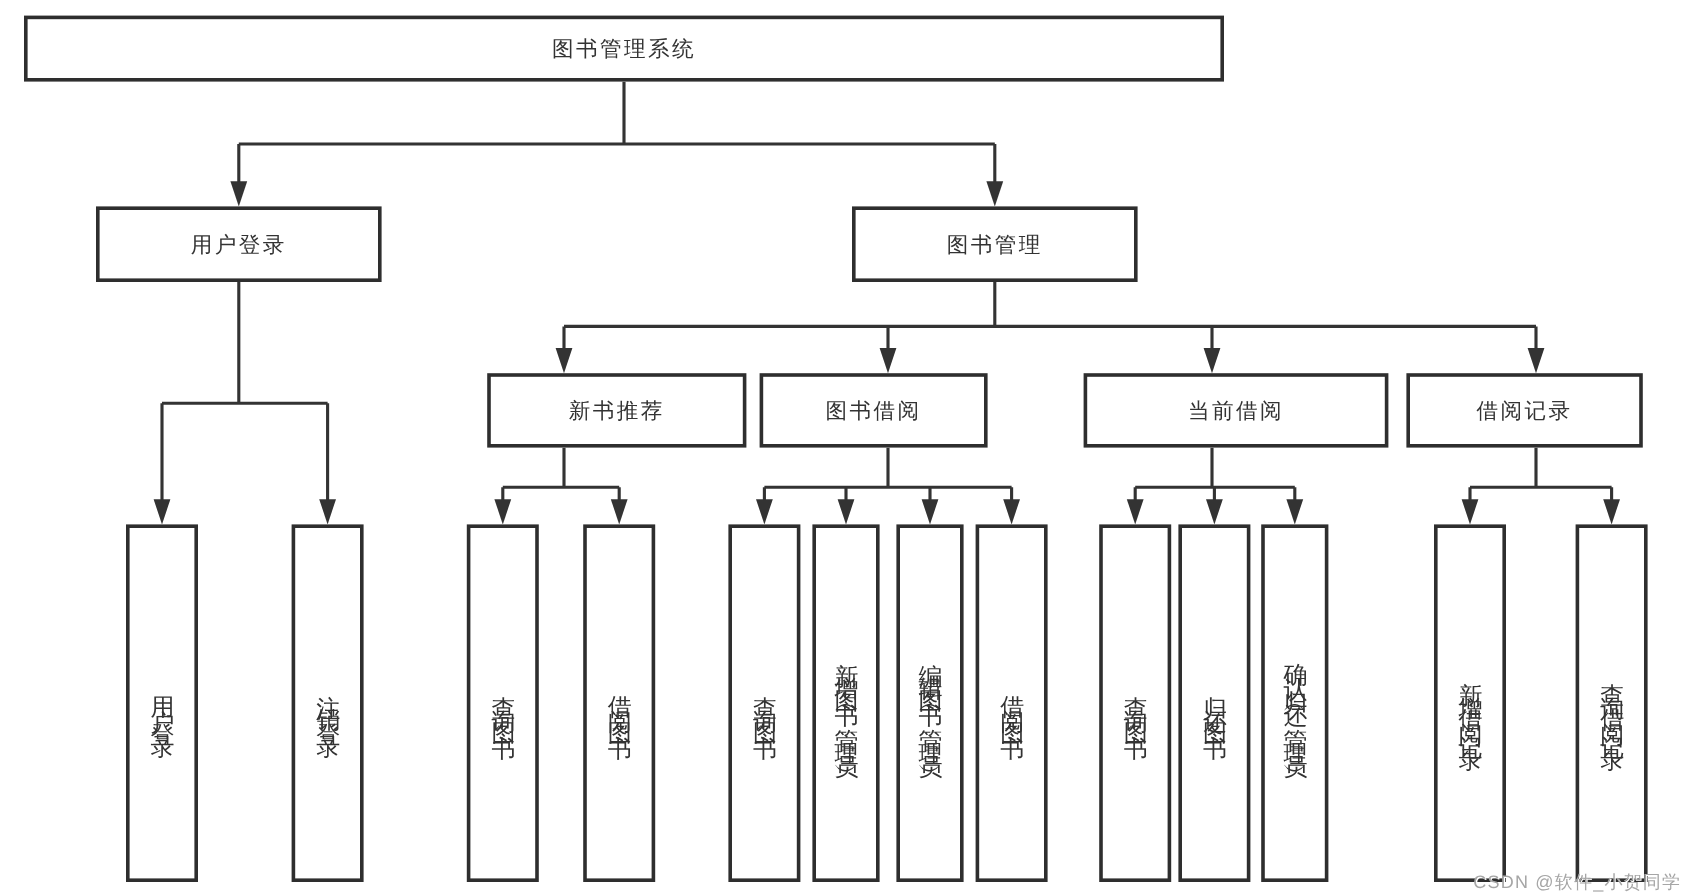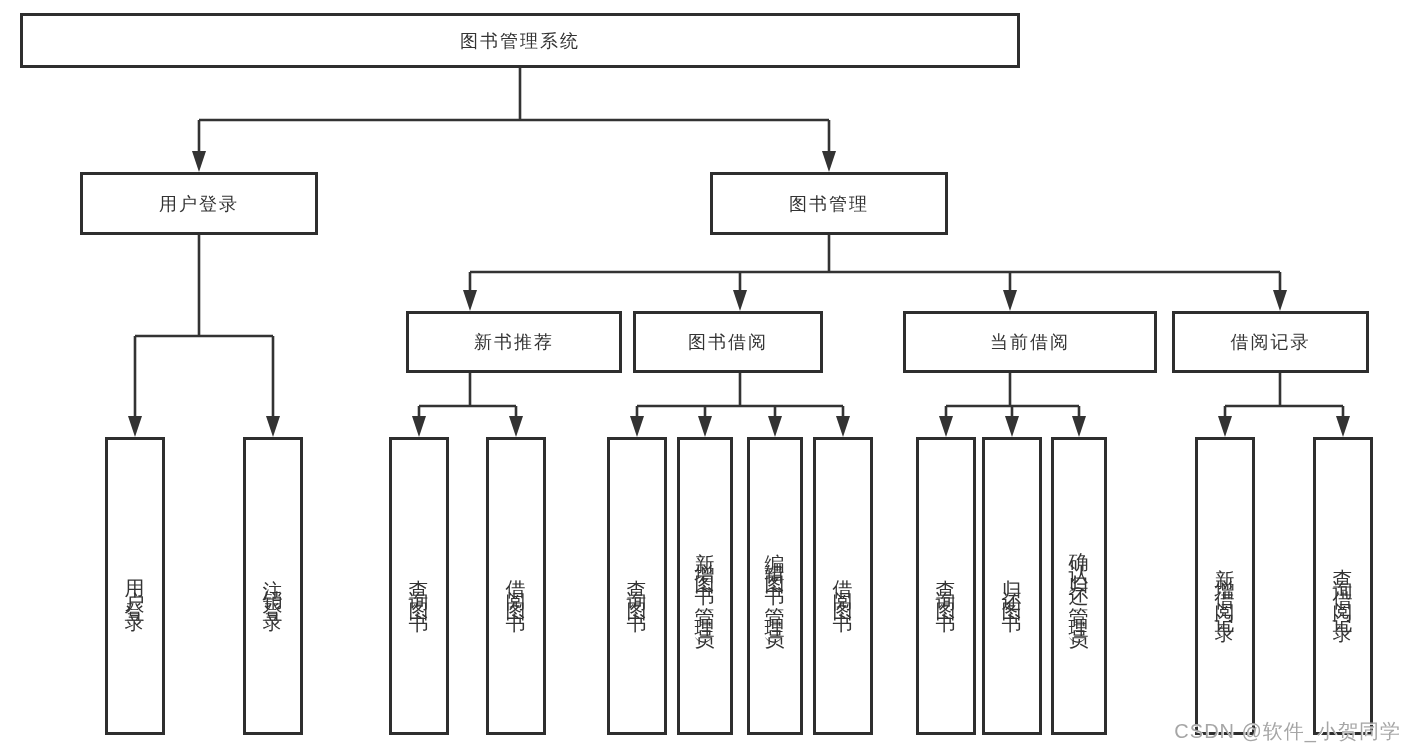--- a/index.html
+++ b/index.html
@@ -55,21 +55,21 @@
     fill: none;
   }
   #connectors polygon {
     fill: #333333;
     stroke: none;
   }
   .watermark {
     position: absolute;
     right: 4px;
     bottom: 2px;
-    font-size: 20px;
+    font-size: 15px;
     color: #a6a6a6;
     letter-spacing: 1px;
     text-shadow: 1px 1px 0 #ffffff;
     white-space: nowrap;
   }
 </style>
 </head>
 <body>
 
 <div id="canvas">

